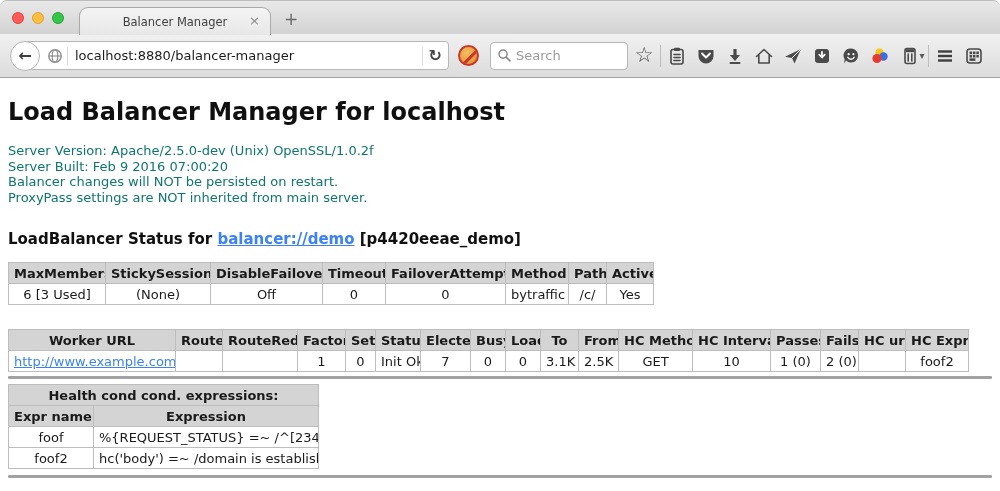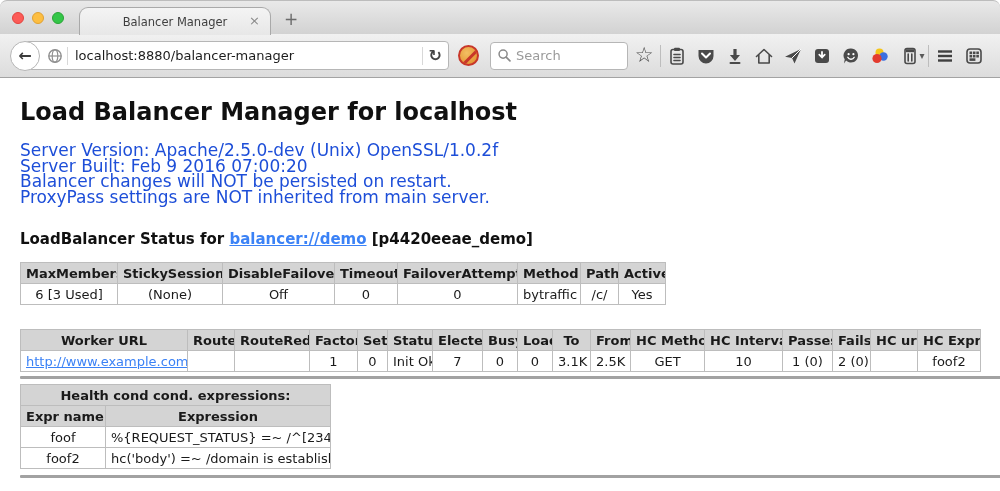--- a/index.html
+++ b/index.html
@@ -79,23 +79,23 @@
   }
   .searchbar input::placeholder { color: #9a9a9a; }
 
   .iconrow { flex: 1 1 auto; display: flex; align-items: center; justify-content: space-evenly; height: 100%; }
   .tbicon { display: flex; align-items: center; justify-content: center; width: 26px; height: 26px; }
   .glyph-icon { font-size: 19px; color: #4a4a4a; line-height: 1; }
   .vsep { width: 1px; height: 22px; background: #bdbdbd; }
   .caret { font-size: 10px; color: #5a5a5a; margin-left: -6px; }
 
   
-  .content { flex: 1 1 auto; background: #fff; padding-left: 20px; overflow: hidden; }
+  .content { flex: 1 1 auto; background: #fff; padding-left: 8px; overflow: hidden; }
   h1.page-title { font-size: 24px; font-weight: bold; color: #101010; margin-top: 20px; letter-spacing: 0; }
-  .info { margin-top: 17px; font-size: 17px; color: #1d4ed8; line-height: 15.5px; }
+  .info { margin-top: 17px; font-size: 13px; color: #0f766e; line-height: 15.5px; }
   .status-heading { margin-top: 25px; font-size: 15px; font-weight: bold; color: #101010; }
   .status-heading a { color: #551a8b; }
 
   table { border-collapse: collapse; table-layout: fixed; font-size: 13px; color: #1a1a1a; }
   th, td { border: 1px solid #bdbdbd; padding: 2px 5px; text-align: center; height: 21px; overflow: hidden; white-space: nowrap; }
   th { background: #d4d4d4; font-weight: bold; }
   table { border: 1px solid #9f9f9f; }
   .tbl-balancer { margin-top: 14px; width: 645px; }
   .tbl-worker { margin-top: 24px; width: 960px; }
   .tbl-health { margin-top: 5px; width: 310px; }

